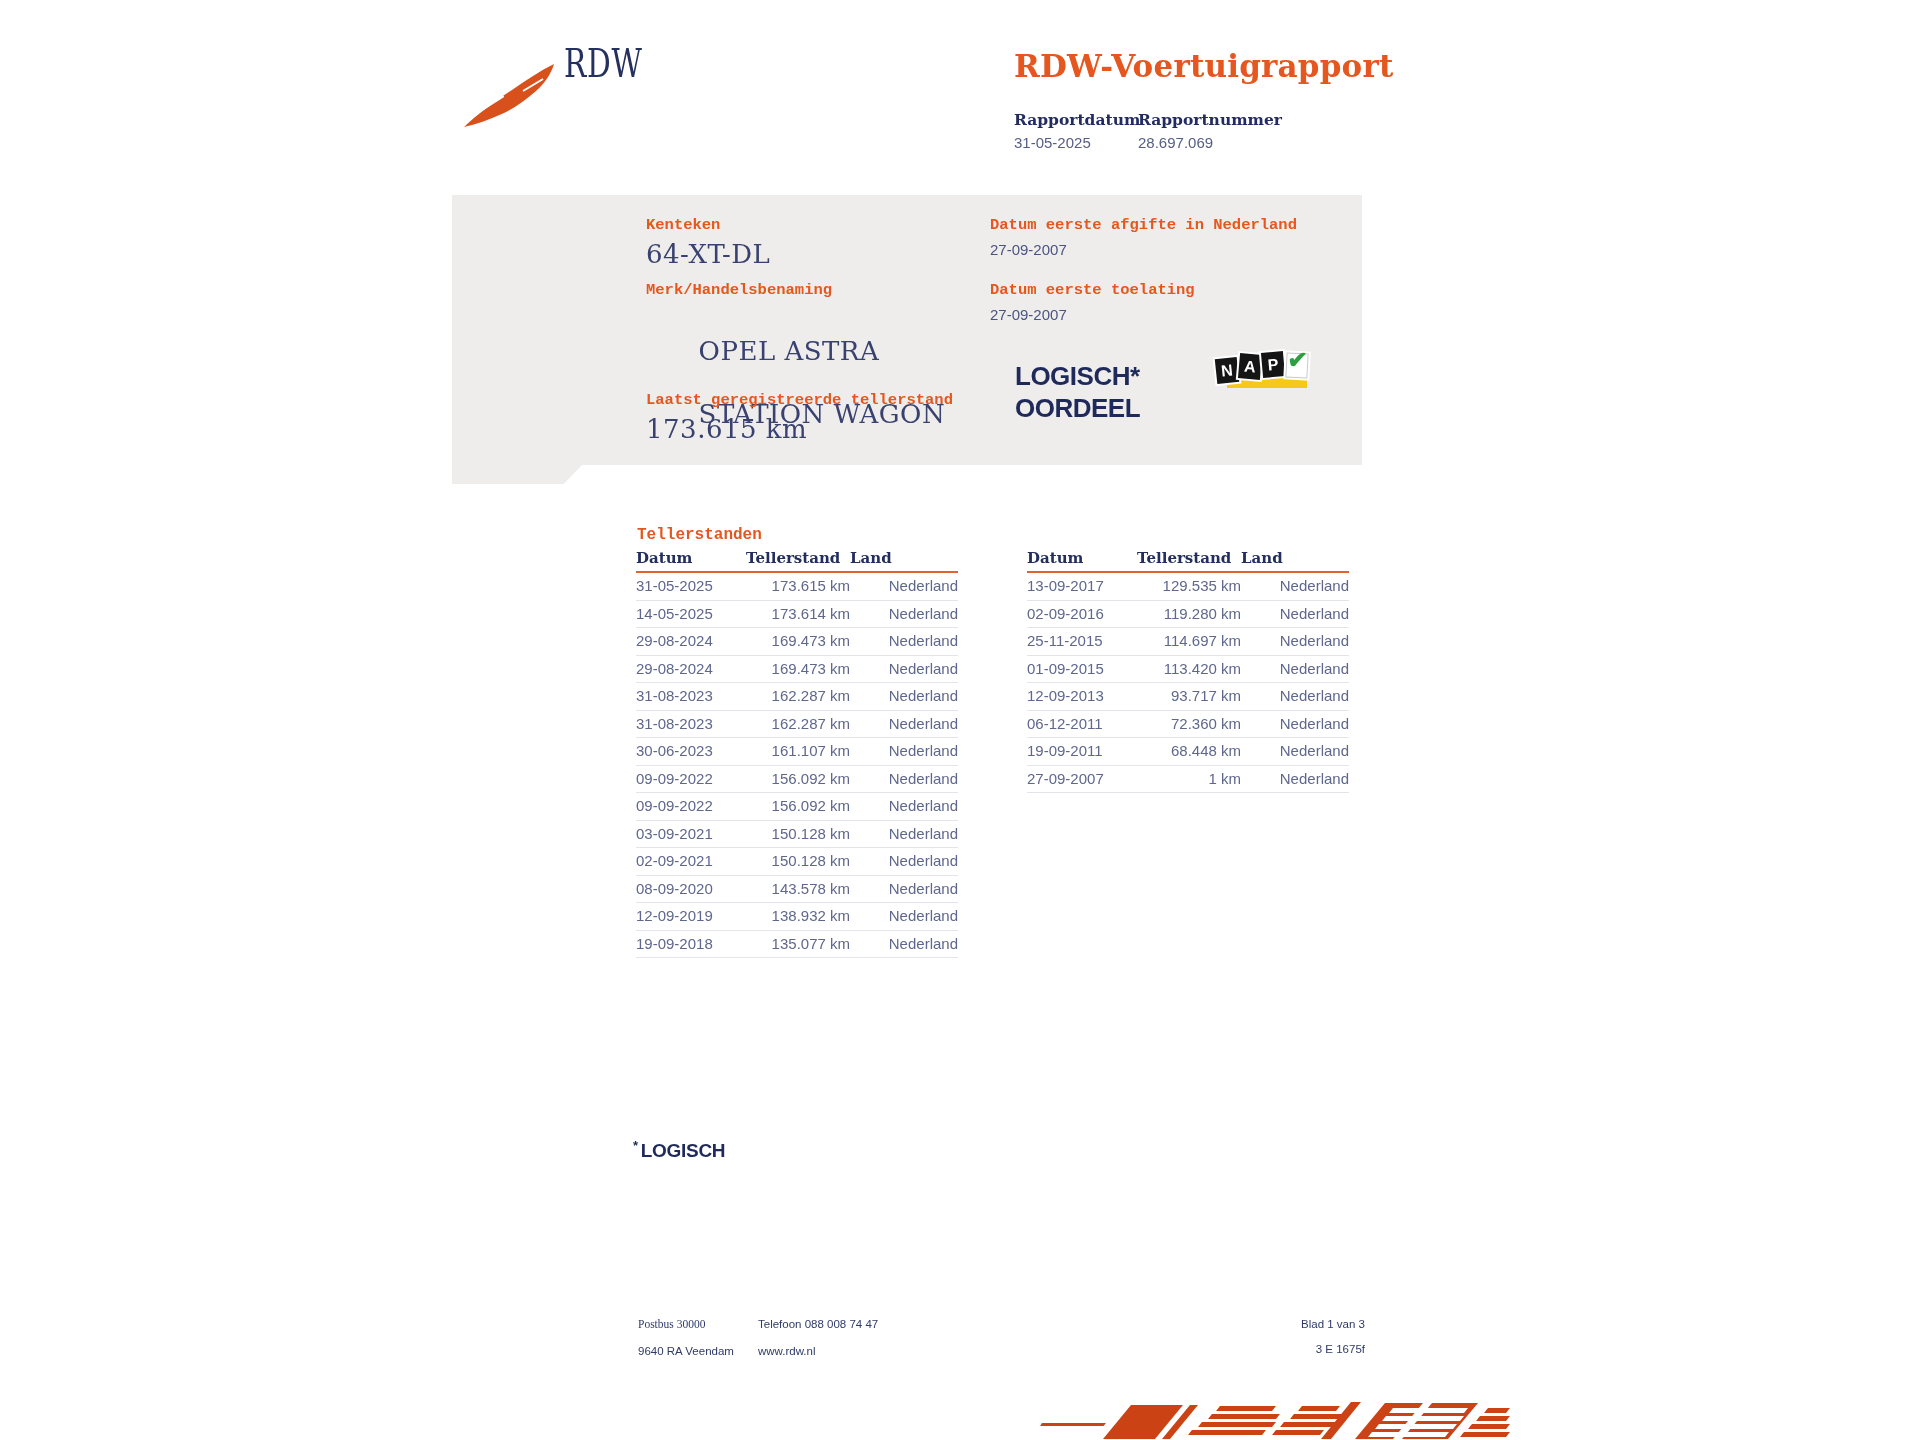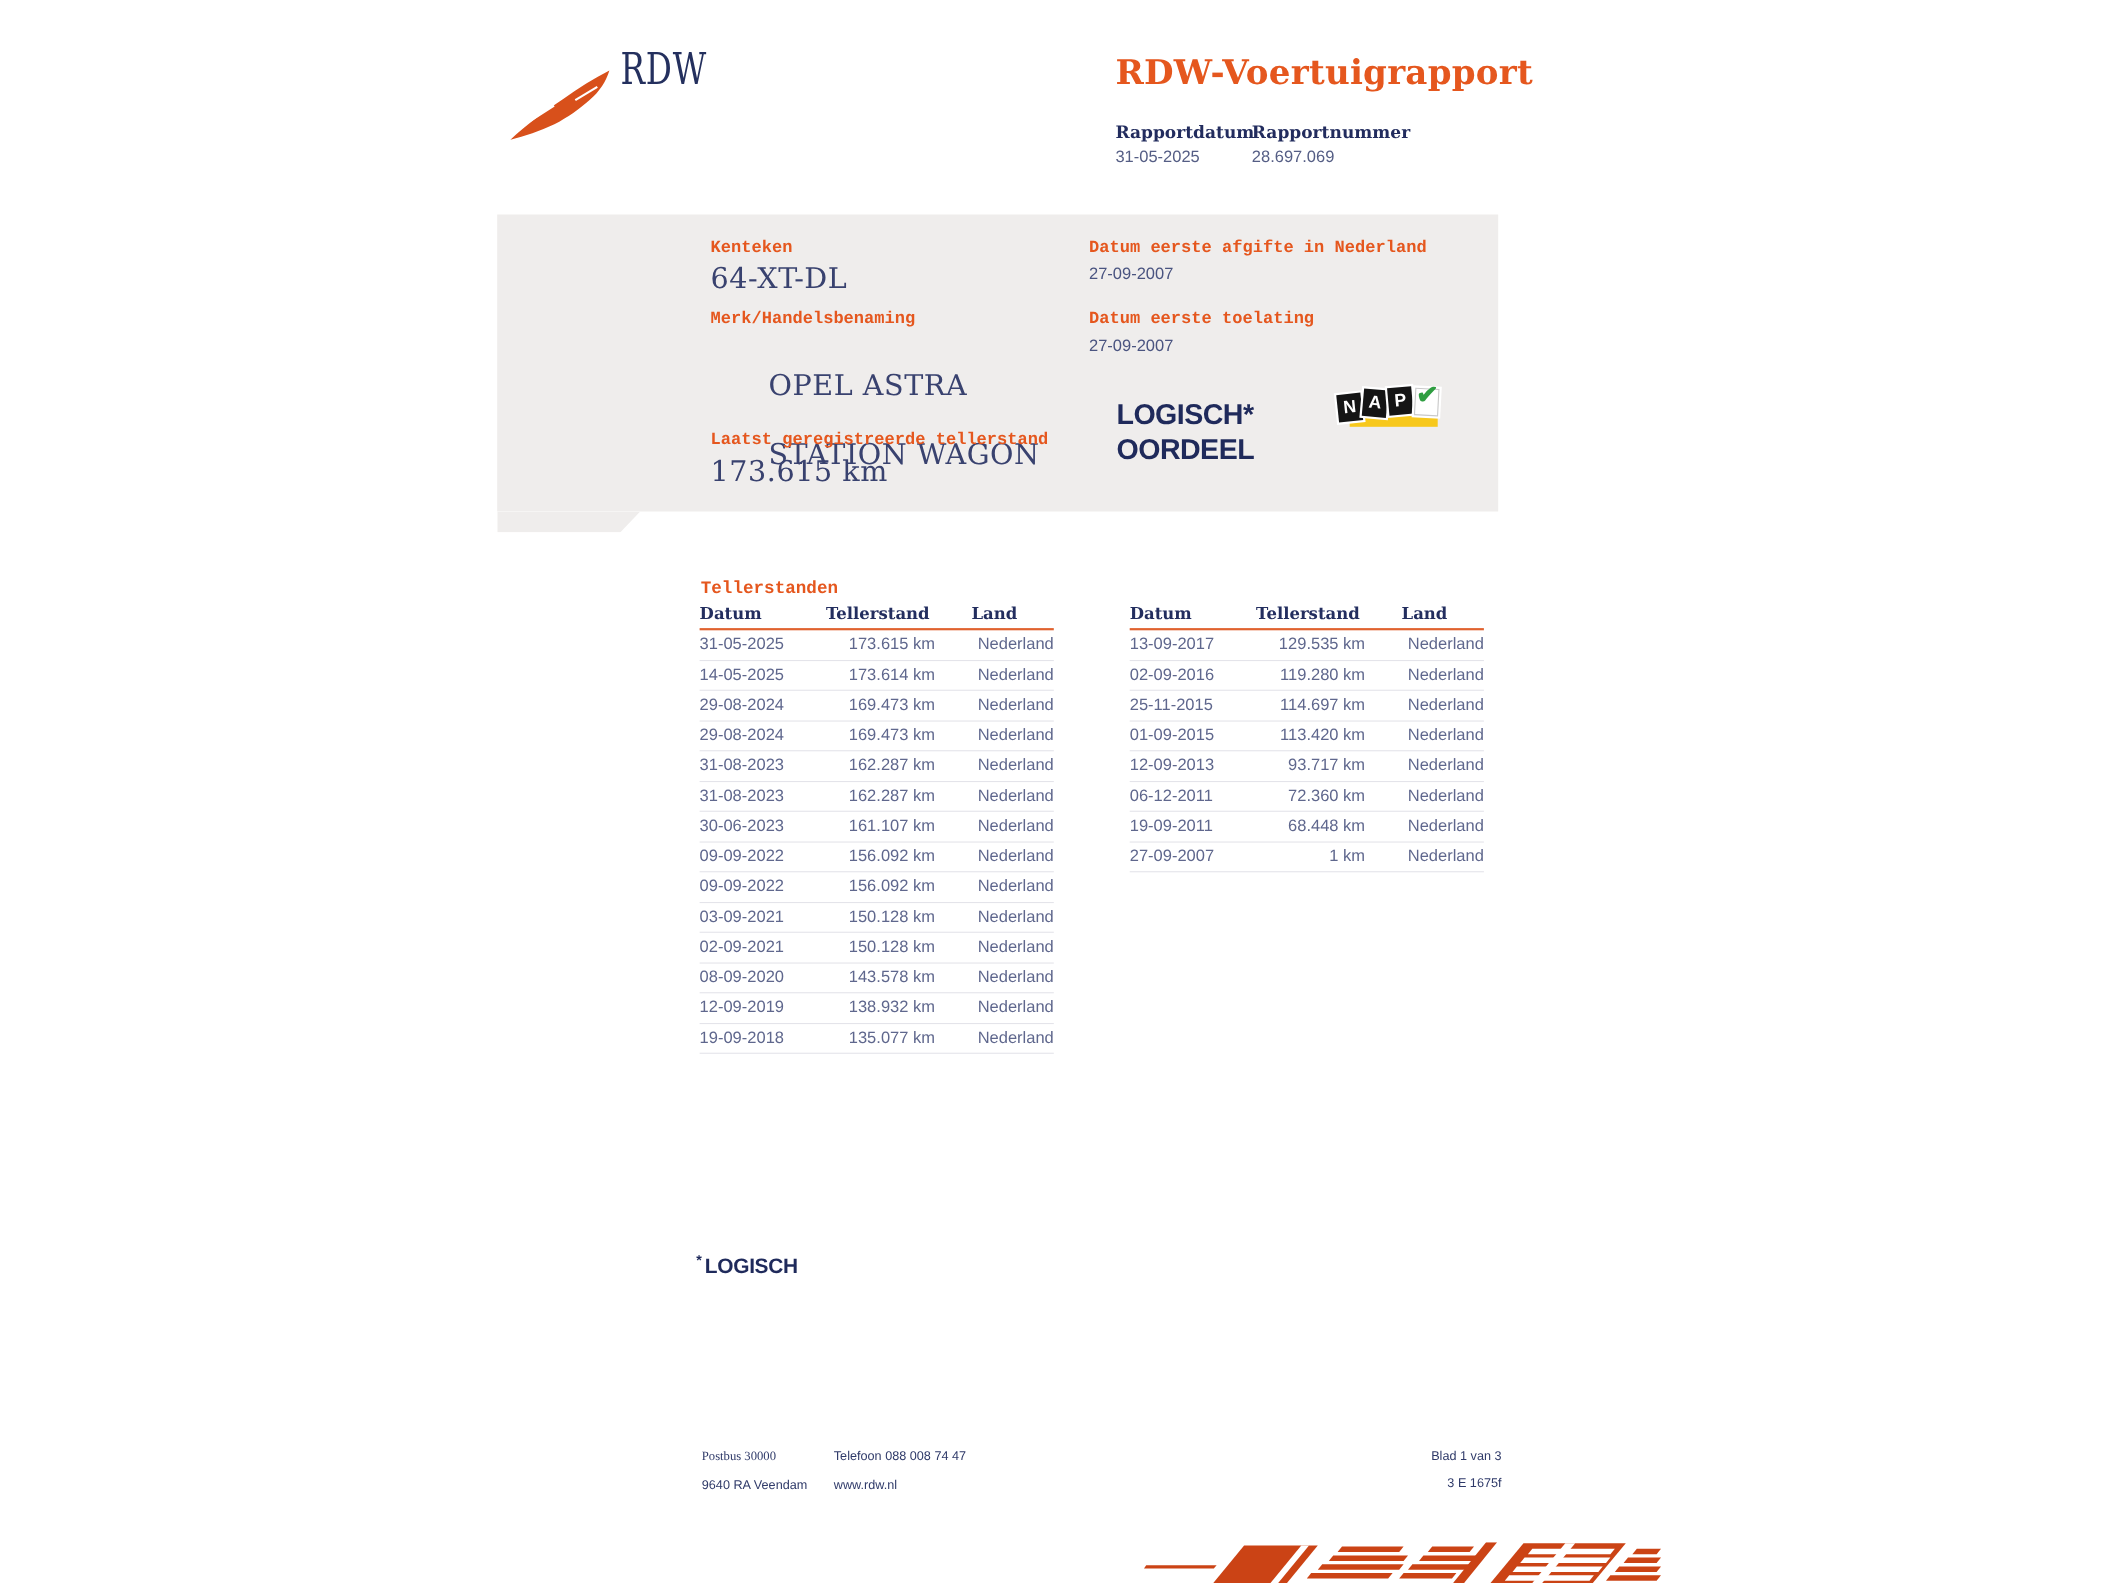--- a/index.html
+++ b/index.html
@@ -64,21 +64,21 @@
   
   .section-title {
     font-family:Liberation Mono, monospace; font-weight:bold; font-size:16px; color:#E5571E;
   }
   .table { width:322px; font-size:15px; }
   .t-head {
     display:grid; grid-template-columns:110px 104px 1fr;
     font-family:"DejaVu Serif", serif; font-weight:bold; font-size:15px; color:#232E5F;
     padding-bottom:4px; border-bottom:2px solid #E0622F;
   }
-  .t-head span:nth-child(2), .t-head span:nth-child(3) { text-align:center; }
+  .t-head span:nth-child(2), .t-head span:nth-child(3) { text-align:left; }
   .t-row {
     display:grid; grid-template-columns:110px 104px 1fr;
     height:26.5px; line-height:26.5px; border-bottom:1px solid #E4E4EA; color:#5F678D;
   }
   .t-row .c1, .t-row .c2 { text-align:right; }
 
   
   .footnote-heading { font-weight:bold; font-size:19px; color:#1F2A5B; letter-spacing:-0.3px; }
   .footnote-heading .star { font-size:13px; vertical-align:7px; margin-right:3px; }
   .footnote-text { width:775px; font-size:15.5px; line-height:27.5px; color:#EE7B4B; }

